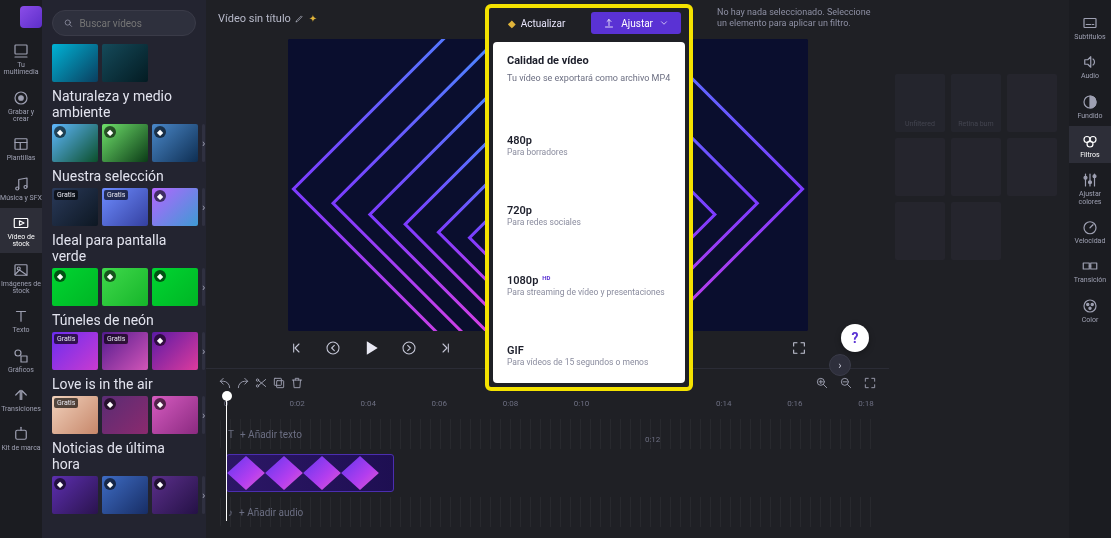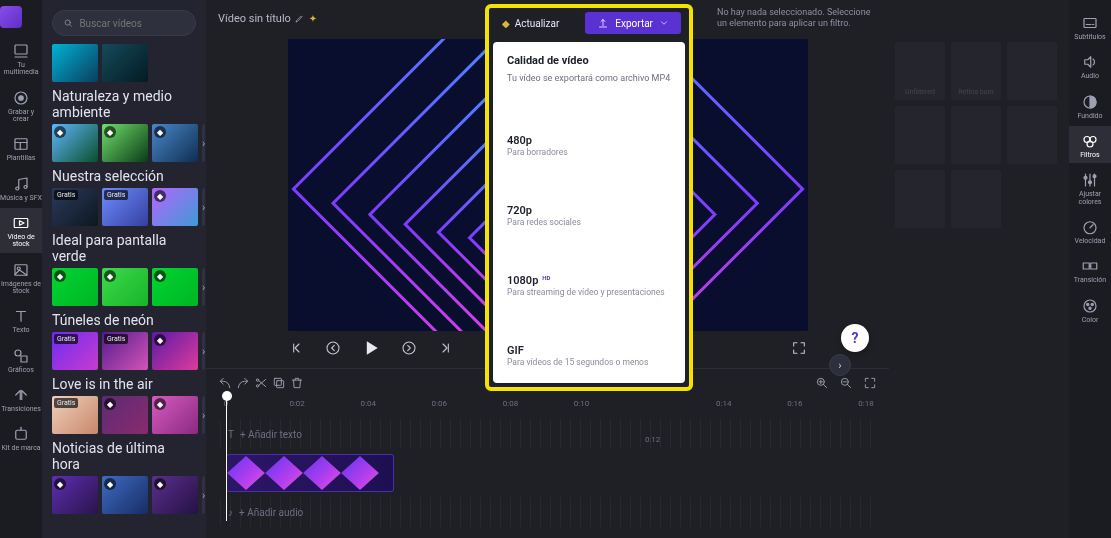--- a/index.html
+++ b/index.html
@@ -1,19 +1,19 @@
 <!DOCTYPE html>
 <html><head>
 <meta charset="utf-8">
 <style>
 * { margin: 0; padding: 0; box-sizing: border-box; font-family: -apple-system, BlinkMacSystemFont, "Segoe UI", Roboto, sans-serif; }
 body { background: #1f2025; color: #e6e6ef; width: 1111px; height: 538px; overflow: hidden; display: flex; font-size: 11px; }
 
 
-.left-rail { width: 42px; background: #1b1c21; display: flex; flex-direction: column; align-items: flex-start; padding-top: 6px; gap: 2px; }
+.left-rail { width: 42px; background: #1b1c21; display: flex; flex-direction: column; align-items: flex-end; padding-top: 6px; gap: 2px; }
 .rail-logo { width: 22px; height: 22px; border-radius: 4px; background: linear-gradient(135deg, #8b4de8, #5d2ec9); margin-bottom: 6px; }
 .rail-btn { width: 42px; padding: 6px 0 4px; display: flex; flex-direction: column; align-items: center; gap: 2px; color: #9ea0b2; cursor: pointer; }
 .rail-btn .ico { width: 18px; height: 18px; }
 .rail-btn .lbl { font-size: 7px; line-height: 1.05; text-align: center; }
 .rail-btn.active { background: #2d2e38; color: #fff; }
 
 
 .library { width: 164px; background: #232430; display: flex; flex-direction: column; overflow: hidden; }
 .search-row { padding: 10px 10px 8px; }
 .search { background: #2e303d; border: 1px solid #3a3b48; border-radius: 14px; height: 26px; display: flex; align-items: center; padding: 0 10px; color: #9ea0b2; gap: 6px; }
@@ -38,21 +38,21 @@
 
 .preview-zone { flex: 1; display: flex; flex-direction: column; align-items: center; justify-content: center; position: relative; }
 .preview-box { width: 520px; height: 292px; background: linear-gradient(180deg,#081032,#0b1442 50%,#160b3a); border-radius: 2px; position: relative; overflow: hidden; display: flex; align-items: center; justify-content: center; }
 .preview-box svg { width: 100%; height: 100%; }
 .controls { height: 34px; display: flex; align-items: center; justify-content: center; gap: 18px; color: #c4c6d6; width: 520px; }
 .controls .btn { width: 18px; height: 18px; cursor: pointer; display: flex; align-items: center; justify-content: center; }
 .controls .play { width: 22px; height: 22px; }
 .fs-btn { margin-left: auto; }
 
 
-.right-filters { width: 180px; background: #1f2025; padding: 6px 6px 6px 6px; }
+.right-filters { width: 180px; background: #1f2025; padding: 6px 6px 6px 6px; margin-top: 32px; }
 .filter-tiles { display: flex; flex-wrap: wrap; gap: 6px; }
 .filter-tile { width: 50px; height: 58px; background: #2c2d38; border-radius: 2px; display: flex; align-items: flex-end; justify-content: center; color: #6d6f82; font-size: 7px; padding-bottom: 4px; opacity: .45; }
 
 .right-rail { width: 42px; background: #1b1c21; display: flex; flex-direction: column; align-items: center; padding-top: 8px; gap: 2px; }
 .right-rail .rail-btn.active { background: #2d2e38; }
 
 
 .timeline { height: 170px; border-top: 1px solid #2b2c36; display: flex; flex-direction: column; background: #1f2025; }
 .tl-toolbar { height: 28px; display: flex; align-items: center; padding: 0 12px; gap: 4px; color: #9ea0b2; font-size: 10px; }
 .tl-toolbar .ico { width: 14px; height: 14px; cursor: pointer; color: #9ea0b2; }
@@ -434,21 +434,21 @@
       <div class="upgrade-btn">
         <span style="color:#e0b43a">◆</span>
           <span>Actualizar</span>
       </div>
       <div class="export-btn">
         <svg class="ico" viewBox="0 0 24 24" width="12" height="12" style="stroke:#fff">
             <polyline points="8 9 12 5 16 9"></polyline>
             <line x1="12" y1="5" x2="12" y2="17"></line>
             <line x1="5" y1="20" x2="19" y2="20"></line>
           </svg>
-        <span>Exportar</span>
+        <span>Ajustar</span>
         <svg class="ico" viewBox="0 0 24 24" width="10" height="10" style="stroke:#fff">
             <polyline points="6 9 12 15 18 9"></polyline>
           </svg>
       </div>
     </div>
     <div class="popover">
       <h4>Calidad de vídeo</h4>
       <div class="sub">Tu vídeo se exportará como archivo MP4</div>
       <div id="quality-list">
           <div class="q-item">

